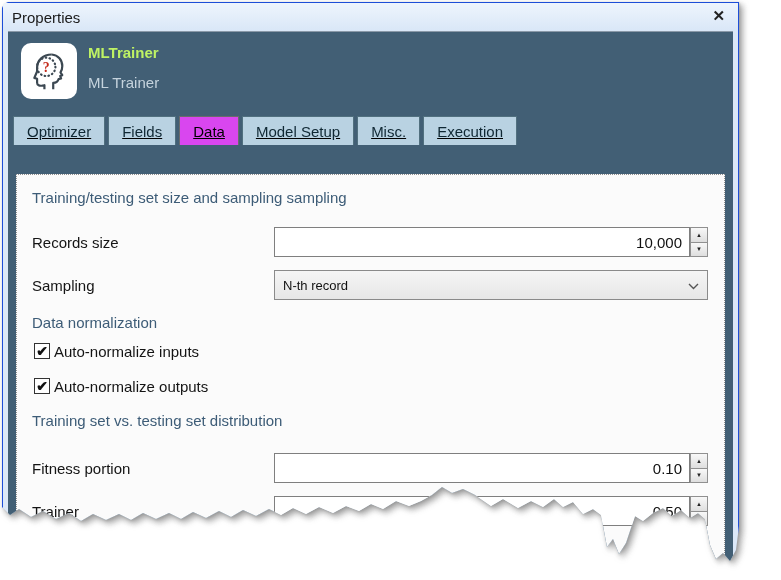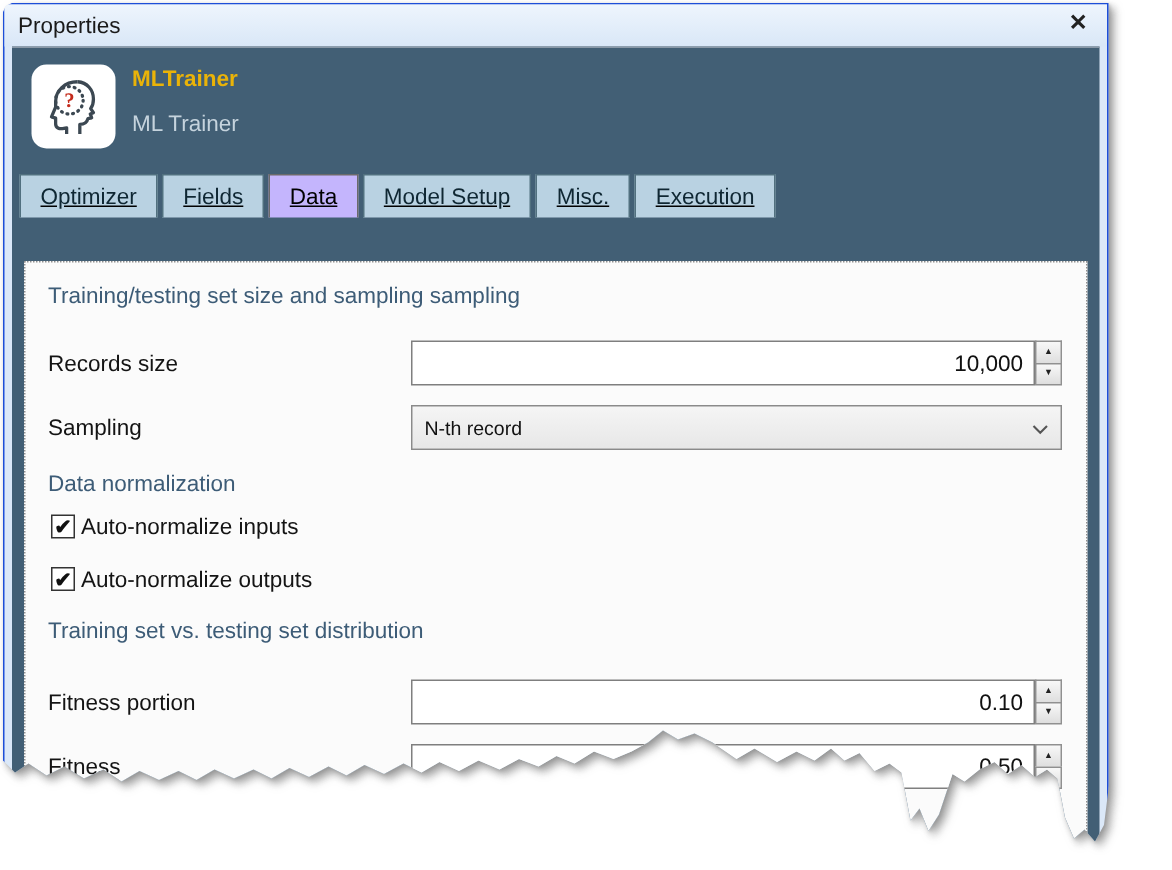--- a/index.html
+++ b/index.html
@@ -25,27 +25,27 @@
     background:linear-gradient(#eef5fd,#d9e7f7);display:flex;align-items:center;}
   .titlebar .ttl{font-size:15px;color:#1a1a1a;padding-left:9px;}
   .close-btn{position:absolute;right:13px;top:3px;font-size:15px;font-weight:bold;color:#222;
     cursor:pointer;line-height:20px;}
   
   .client{position:absolute;left:5px;right:5px;top:28px;bottom:0;background:#425f75;
     border-top:1px solid #8a99a8;}
   .hdr{height:80px;position:relative;}
   .hdr-icon{position:absolute;left:13px;top:11px;width:56px;height:56px;background:#fff;
     border-radius:10px;display:flex;align-items:center;justify-content:center;}
-  .hdr-title{position:absolute;left:80px;top:12px;font-size:15px;font-weight:bold;color:#eab308;}
+  .hdr-title{position:absolute;left:80px;top:12px;font-size:15px;font-weight:bold;color:#bef264;}
   .hdr-sub{position:absolute;left:80px;top:42px;font-size:15px;color:#c5d3dd;}
   
   .tabstrip{height:33px;display:flex;align-items:flex-end;padding-left:5px;gap:3px;text-decoration:underline;}
   .tab{height:29px;line-height:29px;padding:0 13px;background:#b9d2e2;border:1px solid #51707f;
     border-bottom:none;font-size:15px;color:#0f2733;box-sizing:border-box;cursor:pointer;}
-  .tab.active{background:#c4b5fd;border-color:#6b6b6b;color:#000;}
+  .tab.active{background:#d946ef;border-color:#6b6b6b;color:#000;}
   
   .content{position:absolute;left:8px;right:8px;top:142px;bottom:0;background:#fbfbfb;
     border:1px dotted #8f8f8f;border-bottom:none;}
   .sec{position:absolute;left:15px;font-size:15px;color:#3d5c77;}
   .row{position:absolute;left:15px;right:16px;height:30px;display:flex;align-items:center;}
   .row .lbl{width:242px;font-size:15px;color:#141414;flex:0 0 242px;}
   .field{flex:1;display:flex;height:30px;}
   .field input{flex:1;height:30px;box-sizing:border-box;border:1px solid #7f7f7f;background:#fff;
     font-family:"Liberation Sans",sans-serif;font-size:15px;color:#111;text-align:right;
     padding:0 7px;outline:none;}
@@ -150,21 +150,21 @@
           <span class="field">
             <input value="0.10" style="">
             <span class="spinner">
               <button class="spin-btn up">▲</button>
               <button class="spin-btn">▼</button>
             </span>
           </span>
         </div>
 
         <div class="row" style="top:321px">
-          <span class="lbl">Fitness</span>
+          <span class="lbl">Trainer</span>
           <span class="field">
             <input value="0.50" style="">
             <span class="spinner">
               <button class="spin-btn up">▲</button>
               <button class="spin-btn">▼</button>
             </span>
           </span>
         </div>
 
       </div>

